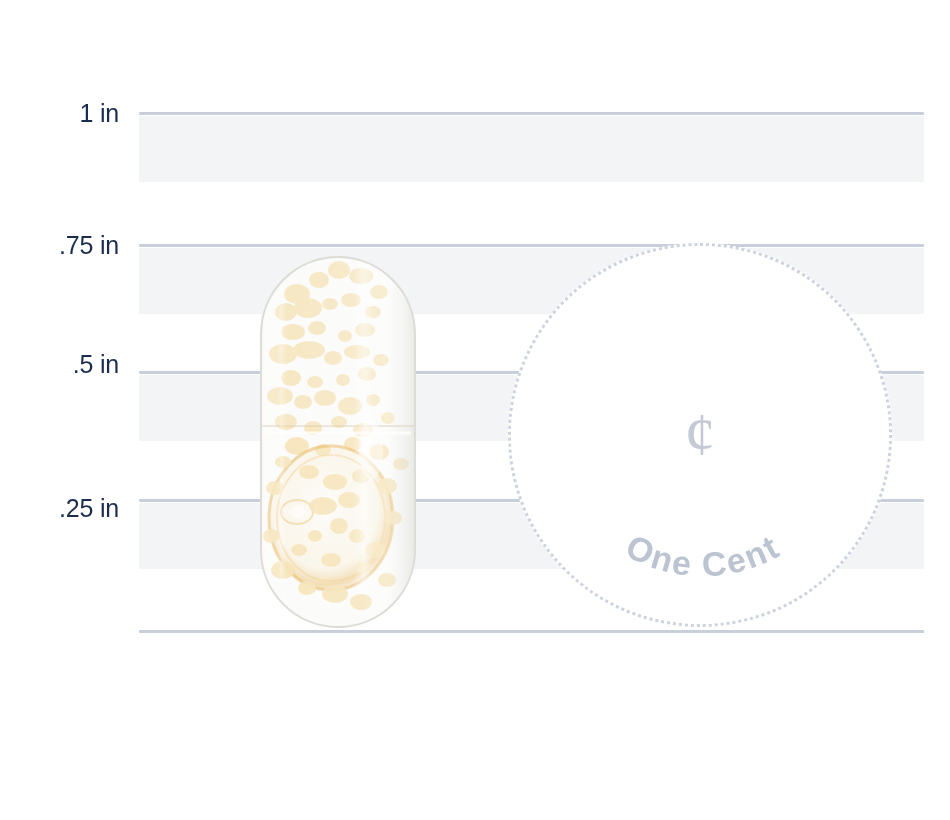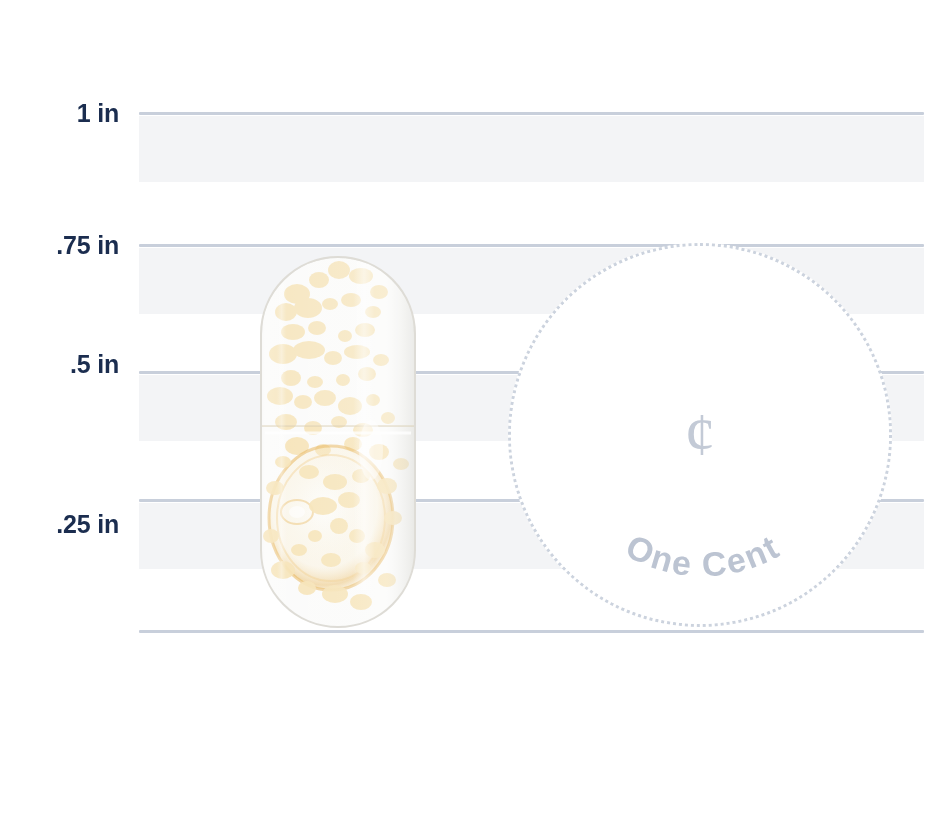--- a/index.html
+++ b/index.html
@@ -41,21 +41,21 @@
     left: 0;
     width: 785px;
     background: #f3f4f6;
   }
 
   .tick-label {
     position: absolute;
     right: 0;
     color: #1b2d4f;
     font-size: 25px;
-    font-weight: 700;
+    font-weight: 400;
     letter-spacing: -0.2px;
     line-height: 1;
     white-space: nowrap;
   }
   .tick-label-col {
     position: absolute;
     left: 0;
     top: 0;
     width: 119px;
     height: 820px;
@@ -138,21 +138,21 @@
     <div class="grid-line" style="top:244px;"></div>
     <div class="grid-line" style="top:371px;"></div>
     <div class="grid-line" style="top:499px;"></div>
     <div class="grid-line" style="top:630px;"></div>
   </div>
 
   <div class="tick-label-col">
     <div class="tick-label" style="top:101px;">1 in</div>
     <div class="tick-label" style="top:233px;">.75 in</div>
     <div class="tick-label" style="top:352px;">.5 in</div>
-    <div class="tick-label" style="top:512px;">.25 in</div>
+    <div class="tick-label" style="top:496px;">.25 in</div>
   </div>
 
   <div class="penny" style="left:508px; top:243px; width:384px; height:384px;">
     <div class="penny-inner"></div>
 
     <div class="penny-symbol">¢</div>
 
     <svg class="penny-arc-svg" width="384" height="384" viewBox="0 0 384 384" aria-hidden="true">
       <defs>
         <path id="arcBottom" d="M 58 250 A 152 152 0 0 0 326 250" fill="none"></path>

